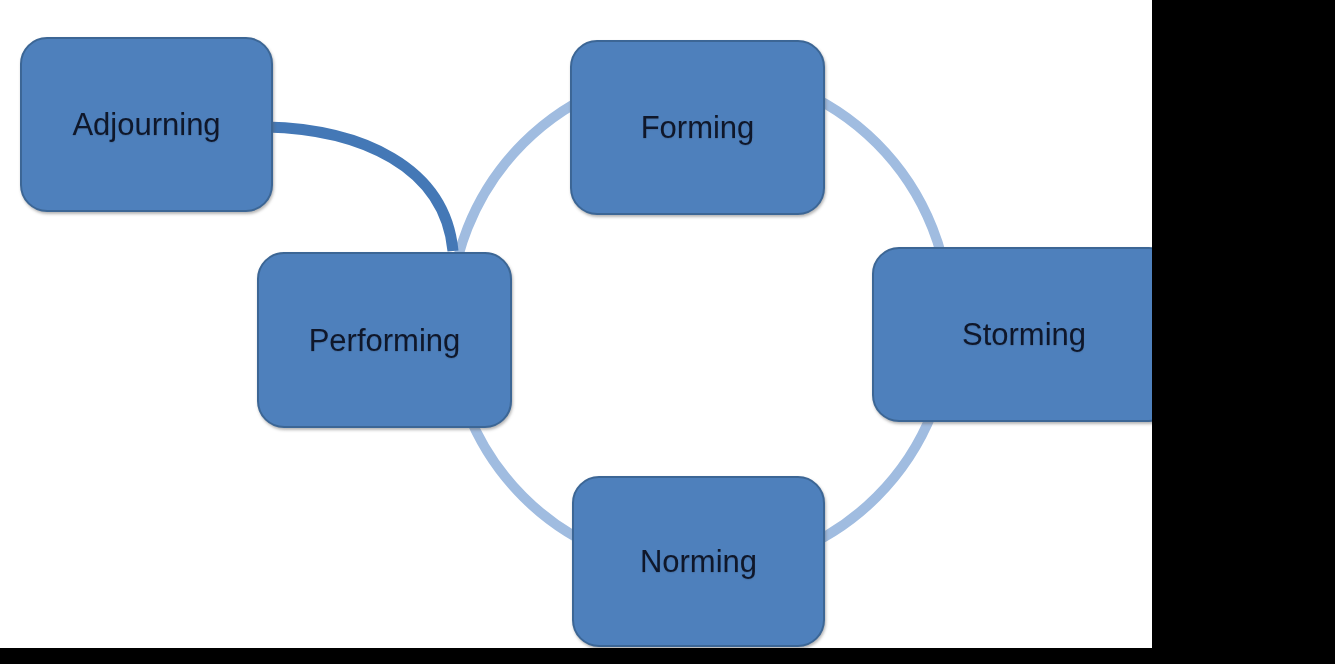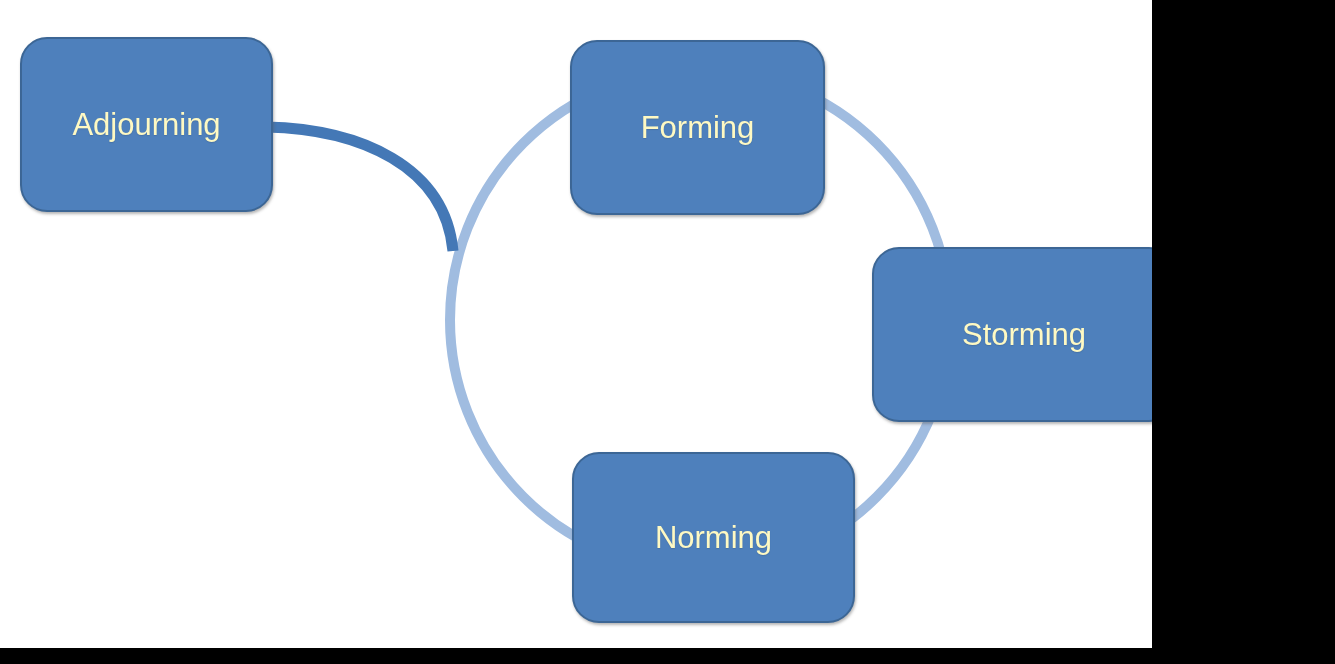--- a/index.html
+++ b/index.html
@@ -53,31 +53,31 @@
     box-sizing: border-box;
     background: #4e80bc;
     border: 2px solid #3c6695;
     border-radius: 27px;
     box-shadow: 1px 2px 3px rgba(90, 90, 90, 0.45);
     display: flex;
     align-items: center;
     justify-content: center;
   }
   .node .label {
-    color: #fef9c3;
+    color: #0f172a;
     font-size: 31px;
     line-height: 1;
     white-space: nowrap;
     text-shadow: 0 1px 1px rgba(60, 90, 130, 0.35);
   }
   .node-adjourning { left: 20px;  top: 37px;  width: 253px; height: 175px; }
   .node-forming    { left: 570px; top: 40px;  width: 255px; height: 175px; align-items: center; }
   .node-storming   { left: 872px; top: 247px; width: 304px; height: 175px; }
   .node-performing { left: 257px; top: 252px; width: 255px; height: 176px; }
-  .node-norming    { left: 572px; top: 452px; width: 283px; height: 171px; align-items: center; }
+  .node-norming    { left: 572px; top: 476px; width: 253px; height: 171px; align-items: center; }
 </style>
 </head>
 <body>
 
 <div class="stage-wrap">
 
   <div class="slide">
 
     <svg class="arcs" viewBox="0 0 1152 648" aria-hidden="true">
 
@@ -91,20 +91,23 @@
     </div>
 
     <div class="node node-storming">
       <span class="label">Storming</span>
     </div>
 
     <div class="node node-norming">
       <span class="label">Norming</span>
     </div>
 
+    <div class="node node-performing">
+      <span class="label">Performing</span>
+    </div>
 
     <div class="node node-adjourning">
       <span class="label">Adjourning</span>
     </div>
 
   </div>
 
   <div class="letterbox-right"></div>
   <div class="letterbox-bottom"></div>
 

